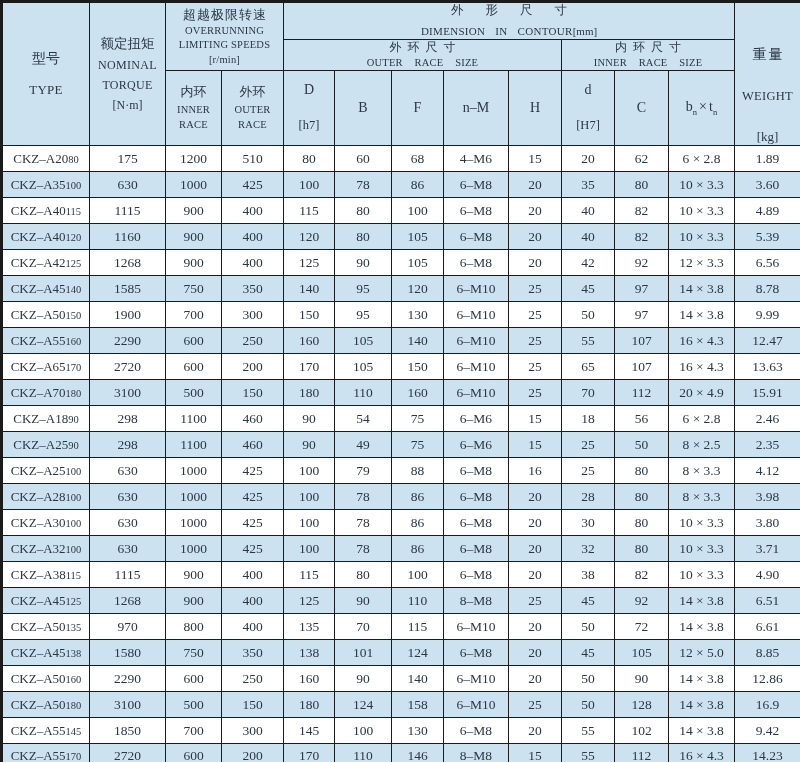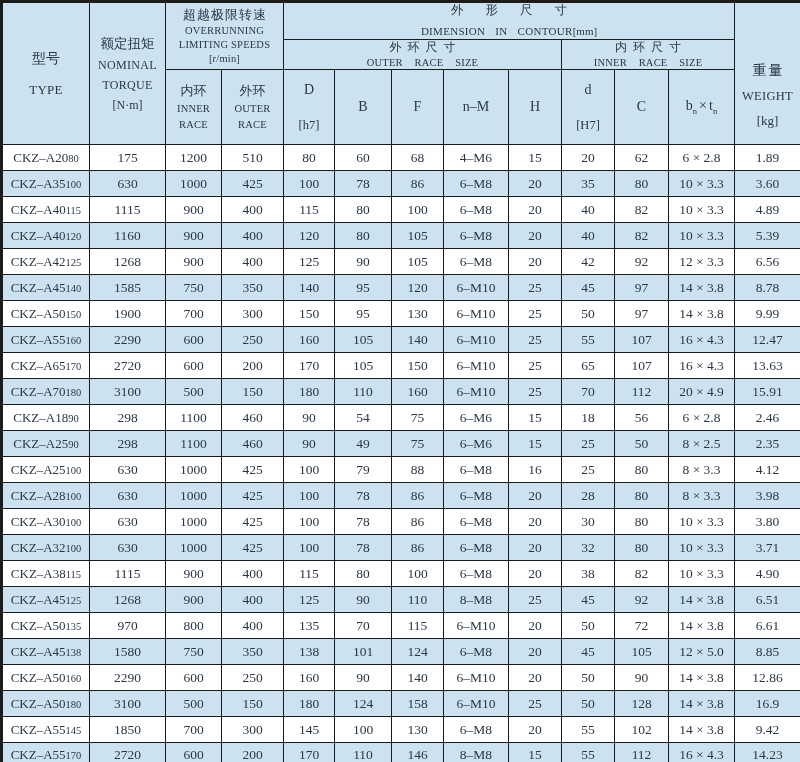--- a/index.html
+++ b/index.html
@@ -57,21 +57,21 @@
   .th-size .stack{gap:1px;line-height:1.25;}
   .th-size .zh{font-size:12px;letter-spacing:6px;margin-left:6px;}
   .th-size .en-sm{font-size:10.5px;word-spacing:9px;}
 
   .th-col .stack{gap:4px;}
   .col-letter{font-size:14px;}
   .col-unit{font-size:12.5px;margin-top:16px;}
   .col-letter sub{font-size:8.5px;}
   .col-letter .times{margin:0 2px;}
 
-  .th-weight .stack{gap:9px;margin-top:43px;}
+  .th-weight .stack{gap:25px;margin-top:43px;}
   .th-weight .zh{font-size:14px;letter-spacing:2px;margin-left:2px;}
   .th-weight .en{font-size:12.5px;text-align:center;}
   .th-weight .unit{font-size:13px;}
 
   .t-main{font-size:13px;}
   .t-suf{font-size:10.5px;}
 </style>
 </head>
 <body>
 

